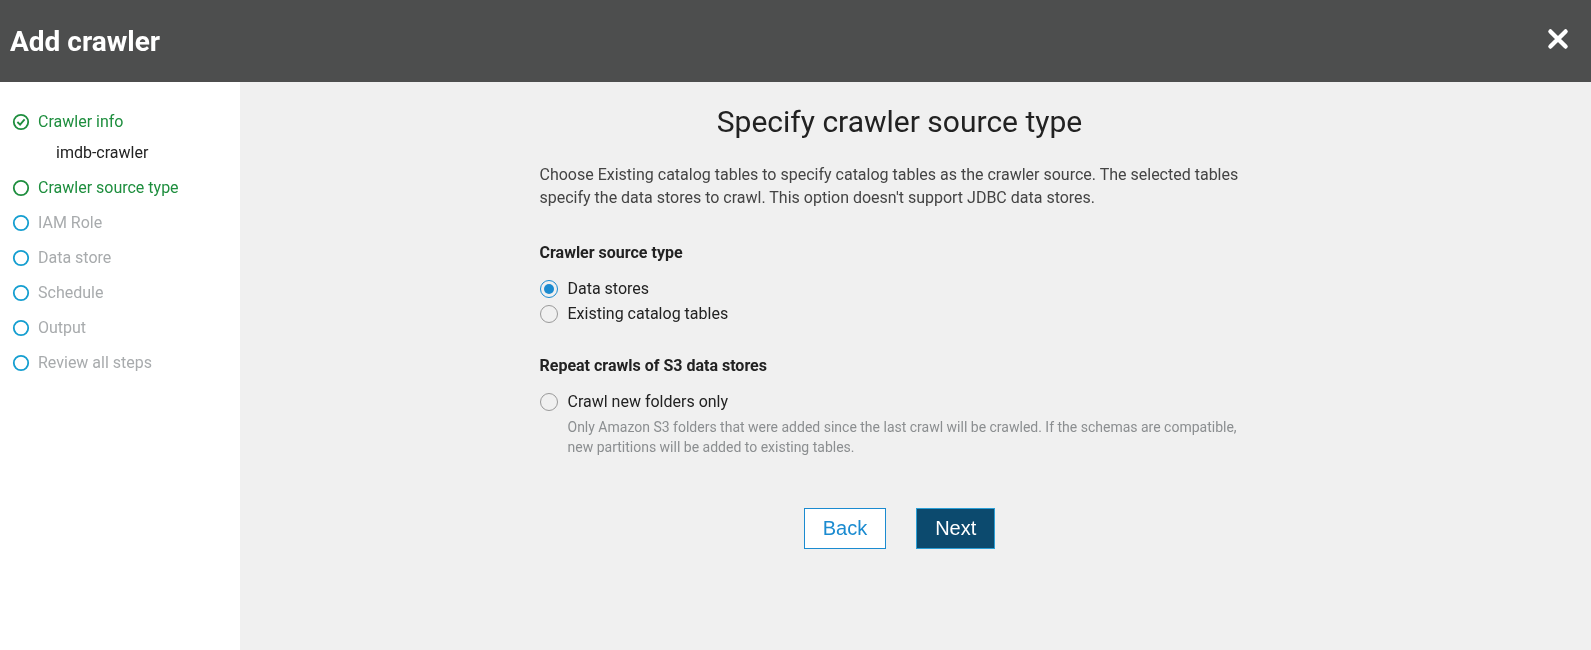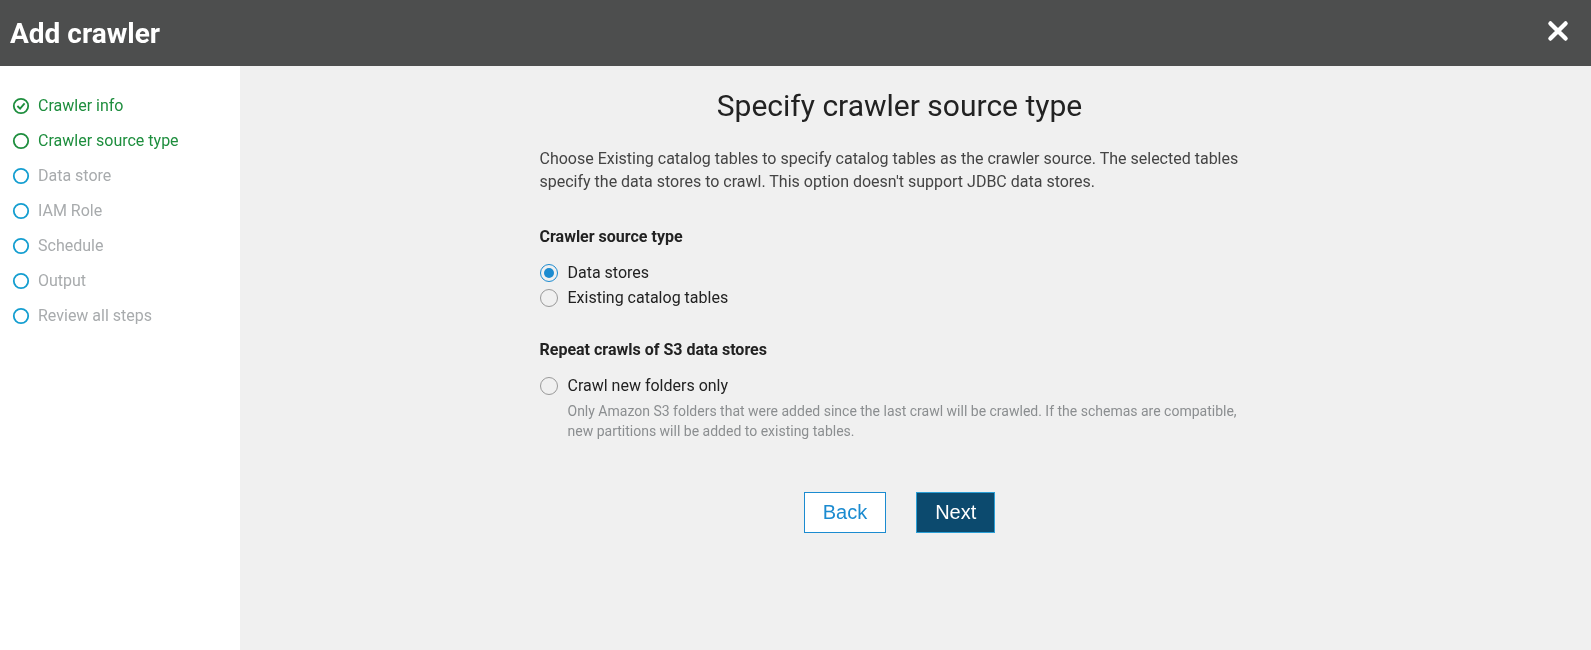--- a/index.html
+++ b/index.html
@@ -1,17 +1,17 @@
 <!DOCTYPE html>
 <html><head>
   <meta charset="utf-8">
   <style>
     * { margin: 0; padding: 0; box-sizing: border-box; }
     body { font-family: -apple-system, BlinkMacSystemFont, "Segoe UI", Roboto, Arial, sans-serif; background: #f0f0f0; color: #333; width: 1591px; height: 650px; overflow: hidden; }
-    .header { background: #4d4e4e; color: #fff; padding: 18px 20px 18px 10px; display: flex; justify-content: space-between; align-items: center; height: 66px; }
+    .header { background: #4d4e4e; color: #fff; padding: 18px 20px 18px 10px; display: flex; justify-content: space-between; align-items: center; height: 82px; }
     .header-title { font-size: 28px; font-weight: 700; }
     .close-icon { color: #fff; cursor: pointer; }
     .body { display: flex; height: calc(100% - 66px); }
     .sidebar { width: 240px; background: #fff; padding: 22px 2px 22px 12px; flex-shrink: 0; }
     .step { display: flex; align-items: center; padding: 8px 0; cursor: pointer; }
     .step-icon { width: 18px; height: 18px; margin-right: 8px; flex-shrink: 0; }
     .step-icon circle.outer { fill: none; stroke: #149ed0; stroke-width: 2; }
     .step-label { font-size: 16px; }
     .step.completed .step-label { color: #1e8e3e; }
     .step.completed .step-icon .outer { stroke: #1e8e3e; }
@@ -52,40 +52,41 @@
 <div class="body">
   <div class="sidebar">
 
     <div class="step completed">
       <svg class="step-icon" viewBox="0 0 20 20">
           <circle class="outer" cx="10" cy="10" r="8"></circle>
           <path d="M6 10 L9 13 L14 7" fill="none" stroke="#1e8e3e" stroke-width="2"></path>
         </svg>
       <span class="step-label">Crawler info</span>
     </div>
+    <div class="step-sub">imdb-crawler</div>
 
     <div class="step current">
       <svg class="step-icon" viewBox="0 0 20 20">
           <circle class="outer" cx="10" cy="10" r="8"></circle>
         </svg>
       <span class="step-label">Crawler source type</span>
     </div>
 
     <div class="step pending">
       <svg class="step-icon" viewBox="0 0 20 20">
           <circle class="outer" cx="10" cy="10" r="8"></circle>
         </svg>
-      <span class="step-label">Data store</span>
+      <span class="step-label">IAM Role</span>
     </div>
 
     <div class="step pending">
       <svg class="step-icon" viewBox="0 0 20 20">
           <circle class="outer" cx="10" cy="10" r="8"></circle>
         </svg>
-      <span class="step-label">IAM Role</span>
+      <span class="step-label">Data store</span>
     </div>
 
     <div class="step pending">
       <svg class="step-icon" viewBox="0 0 20 20">
           <circle class="outer" cx="10" cy="10" r="8"></circle>
         </svg>
       <span class="step-label">Schedule</span>
     </div>
 
     <div class="step pending">

